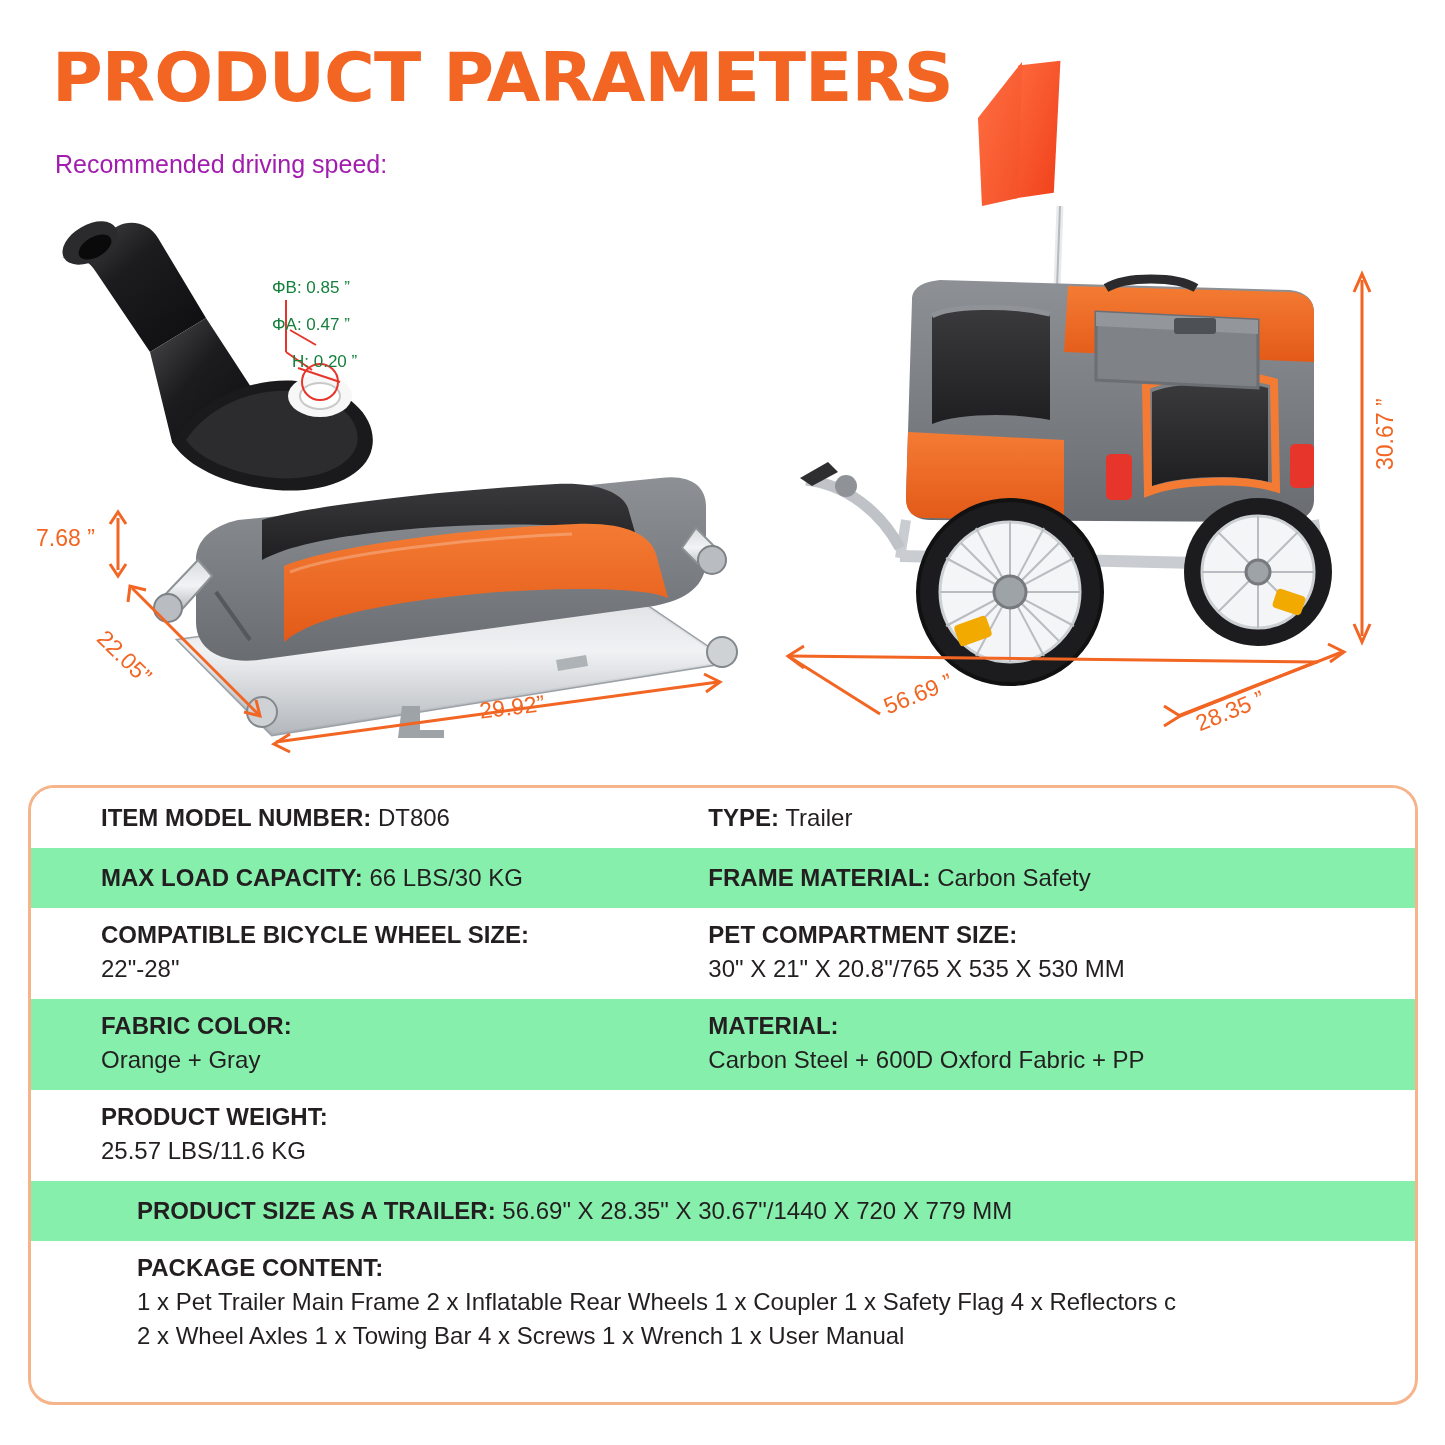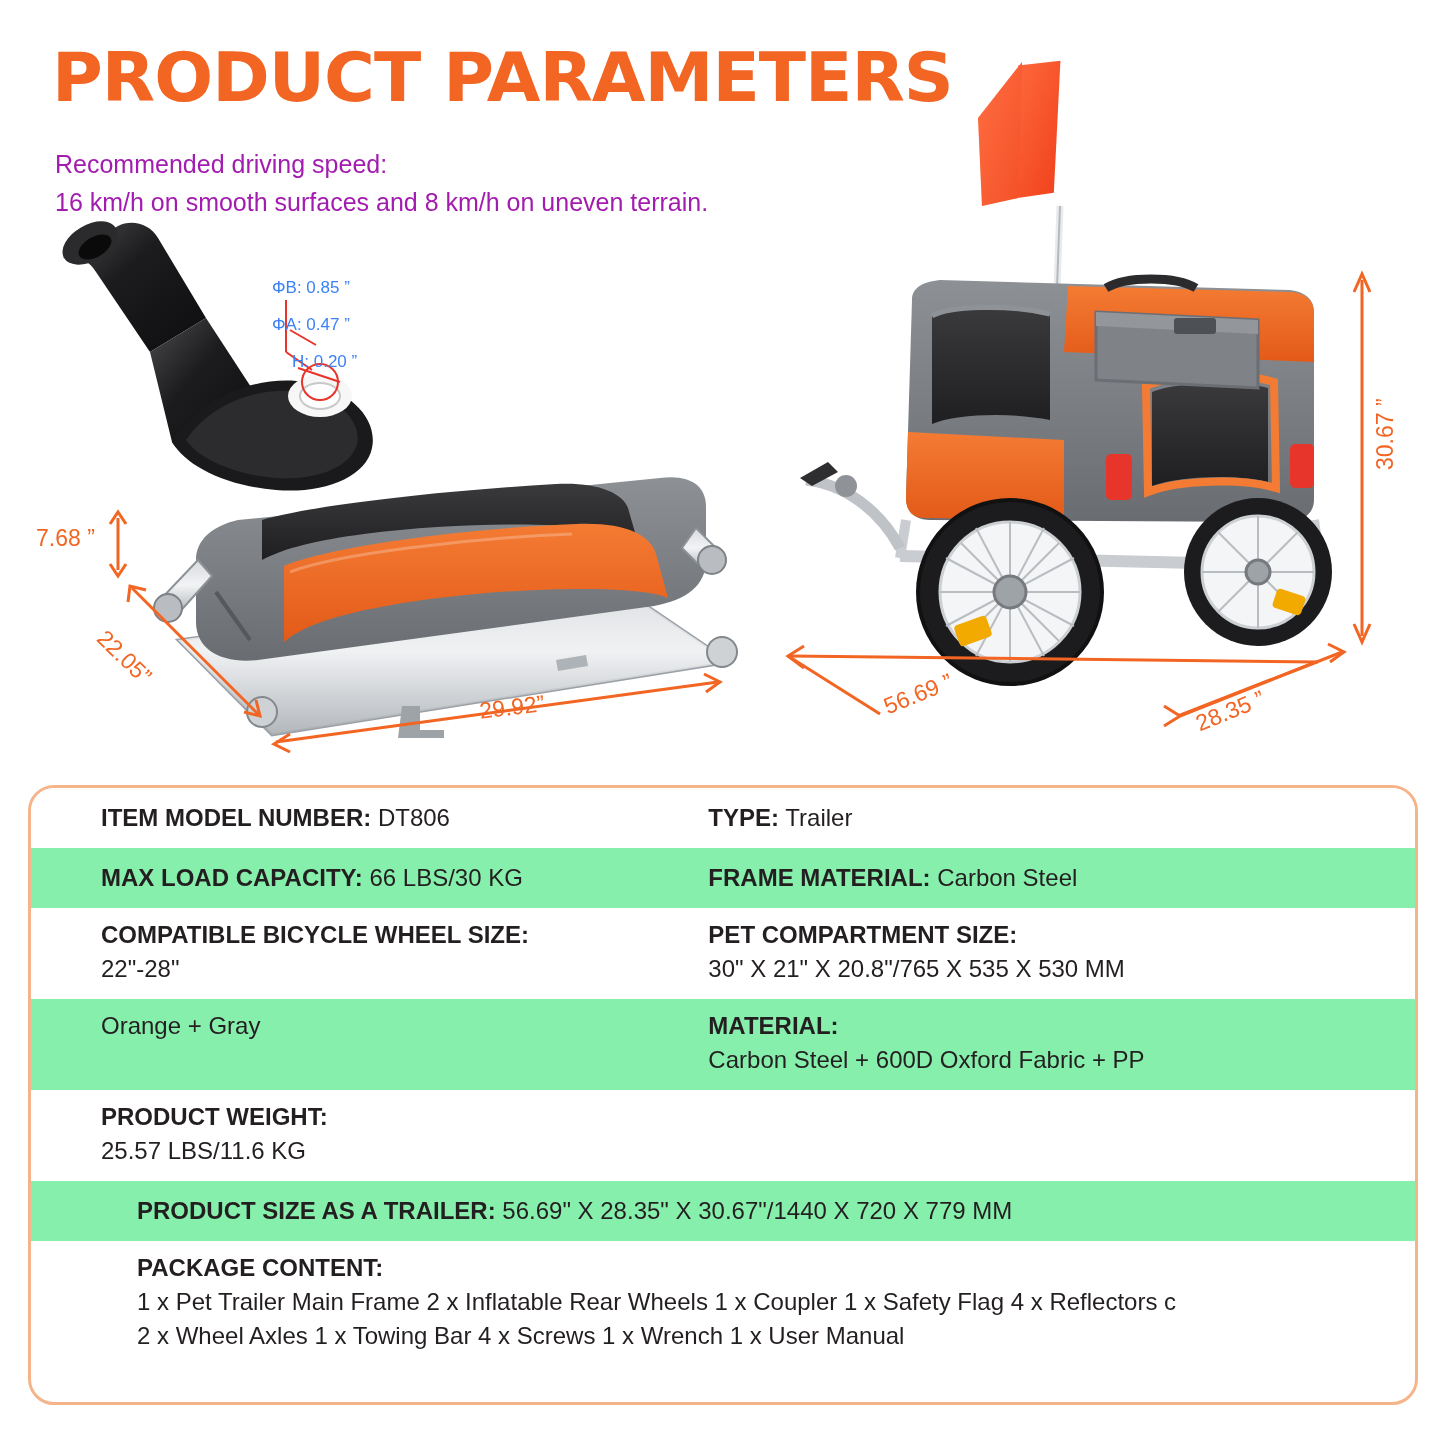--- a/index.html
+++ b/index.html
@@ -24,21 +24,21 @@
     transform-origin:left top;
   }
   .subtitle {
     position:absolute; left:55px; top:145px;
     font-size:25px; line-height:38px; color:#a21caf;
   }
 
   
   .dim { position:absolute; color:#F26522; font-size:23px; white-space:nowrap; }
   .dim.small { font-size:17px; }
-  .dim.red { color:#3b82f6; }
+  .dim.red { color:#15803d; }
 
   
   .spec {
     position:absolute; left:28px; top:785px;
     width:1390px; height:620px;
     border:3px solid #F5B48A; border-radius:26px;
     background:#ffffff;
     overflow:hidden;
     box-sizing:border-box;
   }
@@ -63,21 +63,20 @@
 </style>
 </head>
 <body>
 
 <div class="page">
 
   <div class="title">PRODUCT PARAMETERS</div>
 
   <div class="subtitle">
     <span>Recommended driving speed:</span><br>
-    <span>16 km/h on smooth surfaces and 8 km/h on uneven terrain.</span>
   </div>
 
   <svg class="art" viewBox="0 0 1445 1445">
     <defs>
       <linearGradient id="gMetal" x1="0" y1="0" x2="0" y2="1">
         <stop offset="0" stop-color="#d8dadd"></stop>
         <stop offset="0.45" stop-color="#f2f3f5"></stop>
         <stop offset="1" stop-color="#a9aeb3"></stop>
       </linearGradient>
       <linearGradient id="gBlack" x1="0" y1="0" x2="1" y2="1">
@@ -278,37 +277,38 @@
       </div>
     </div>
 
     <div class="row alt">
       <div class="cell left">
         <span class="lbl">MAX LOAD CAPACITY:</span>
         <span class="val">66 LBS/30 KG</span>
       </div>
       <div class="cell right">
         <span class="lbl">FRAME MATERIAL:</span>
-        <span class="val">Carbon Steel</span>
+        <span class="val">Carbon Safety</span>
       </div>
     </div>
 
     <div class="row plain">
       <div class="cell left two-line">
         <div class="lbl">COMPATIBLE BICYCLE WHEEL SIZE:</div>
         <div class="val">22"-28"</div>
       </div>
       <div class="cell right two-line">
         <div class="lbl">PET COMPARTMENT SIZE:</div>
         <div class="val">30" X 21" X 20.8"/765 X 535 X 530 MM</div>
       </div>
     </div>
 
     <div class="row alt">
       <div class="cell left two-line">
+        <div class="lbl">FABRIC COLOR:</div>
         <div class="val">Orange + Gray</div>
       </div>
       <div class="cell right two-line">
         <div class="lbl">MATERIAL:</div>
         <div class="val">Carbon Steel + 600D Oxford Fabric + PP</div>
       </div>
     </div>
 
     <div class="row plain">
       <div class="cell left two-line">

